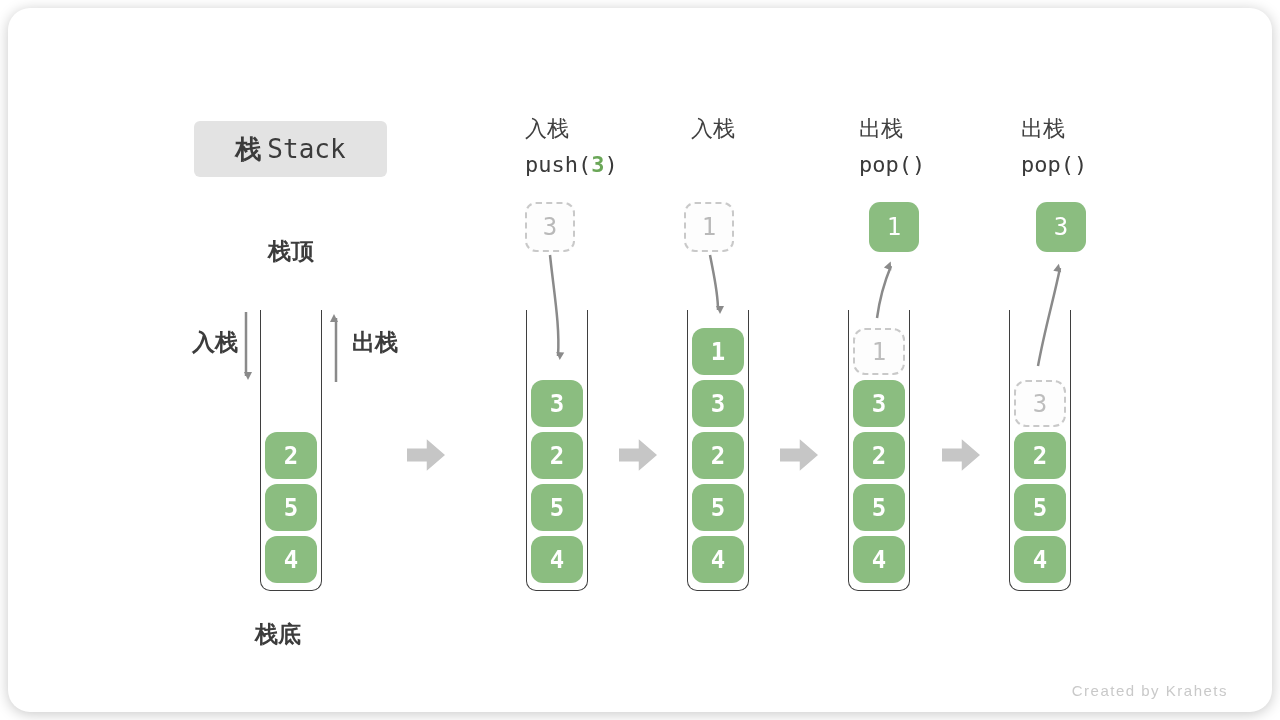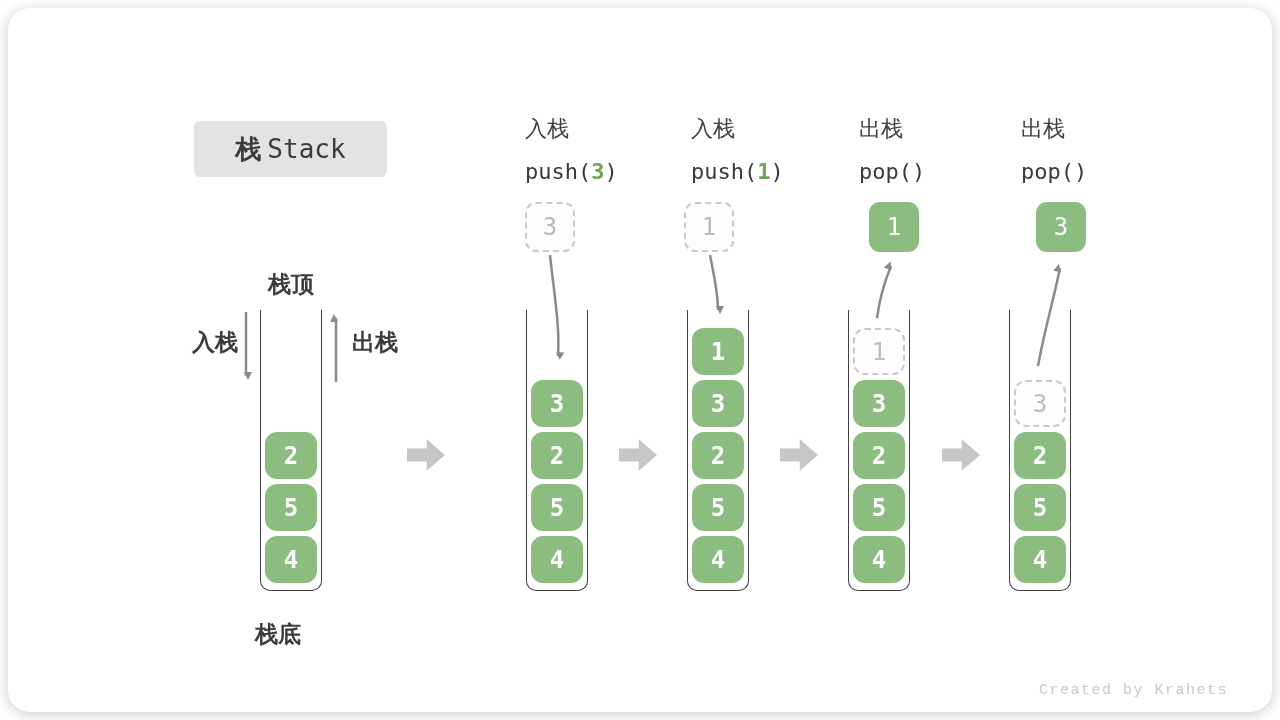--- a/index.html
+++ b/index.html
@@ -16,21 +16,21 @@
     background: #e3e3e3; border-radius: 6px;
     display: flex; align-items: center; justify-content: center;
     color: #3b3b3b; font-size: 26px;
   }
   .title-zh { font-weight: bold; font-family: "Liberation Sans", sans-serif; }
   .title-en { font-family: "DejaVu Sans Mono", monospace; margin-left: 6px; }
 
   
   .op { position: absolute; top: 107px; width: 160px; }
   .op .zh { font-size: 22px; color: #3f3f3f; line-height: 28px; }
-  .op .code { font-family: "DejaVu Sans Mono", monospace; font-size: 22px; color: #3a3a3a; margin-top: 16px; }
+  .op .code { font-family: "DejaVu Sans Mono", monospace; font-size: 22px; color: #3a3a3a; margin-top: 9px; }
   .op .arg { color: #6ba758; font-weight: bold; }
 
   
   .float-box {
     position: absolute; width: 50px; height: 50px; border-radius: 11px;
     display: flex; align-items: center; justify-content: center;
     font-family: "DejaVu Sans Mono", monospace; font-size: 24px;
   }
   .float-box.ghost { border: 2px dashed #c9c9c9; color: #b9b9b9; background: #fdfdfd; }
   .float-box.solid { background: #8bbd80; color: #ffffff; }
@@ -59,58 +59,57 @@
   .step-arrow {
     position: absolute; top: 430px; width: 38px; height: 34px; background: #c6c6c6;
     clip-path: polygon(0 31%, 52% 31%, 52% 4%, 100% 50%, 52% 96%, 52% 69%, 0 69%);
   }
 
   
   #arrow-layer { position: absolute; left: 0; top: 0; width: 1280px; height: 720px; pointer-events: none; }
 
   .footer {
     position: absolute; right: 44px; top: 674px;
-    font-family: Liberation Mono, monospace; font-size: 15px;
+    font-family: Liberation Sans, sans-serif; font-size: 15px;
     color: #c9c9c9; letter-spacing: 1.5px;
   }
 </style>
 </head>
 <body>
 
 <div id="canvas">
   <div id="card">
 
     <div class="title-box">
       <span class="title-zh">栈</span>
       <span class="title-en">Stack</span>
     </div>
 
     <div class="op" style="left:517px">
       <div class="zh">入栈</div>
       <div class="code"><span>push(</span><span class="arg">3</span><span>)</span></div>
     </div>
     <div class="op" style="left:683px">
       <div class="zh">入栈</div>
-      <div class="code"><span>push(</span><span class="arg">1</span><span>)</span></div>
     </div>
     <div class="op" style="left:851px">
       <div class="zh">出栈</div>
       <div class="code"><span>pop(</span><span class="arg"></span><span>)</span></div>
     </div>
     <div class="op" style="left:1013px">
       <div class="zh">出栈</div>
       <div class="code"><span>pop(</span><span class="arg"></span><span>)</span></div>
     </div>
 
     <div class="float-box ghost" style="left:517px; top:194px">3</div>
     <div class="float-box ghost" style="left:676px; top:194px">1</div>
     <div class="float-box solid" style="left:861px; top:194px">1</div>
     <div class="float-box solid" style="left:1028px; top:194px">3</div>
 
-    <div class="side-label centered" style="left:233px; top:261px">栈顶</div>
+    <div class="side-label centered" style="left:233px; top:228px">栈顶</div>
     <div class="side-label centered" style="left:220px; top:611px">栈底</div>
     <div class="side-label" style="left:184px; top:319px">入栈</div>
     <div class="side-label" style="left:344px; top:319px">出栈</div>
 
     <div class="stack" style="left:252px">
       <div class="block slot-t2">2</div>
       <div class="block slot-t3">5</div>
       <div class="block slot-t4">4</div>
     </div>
 

